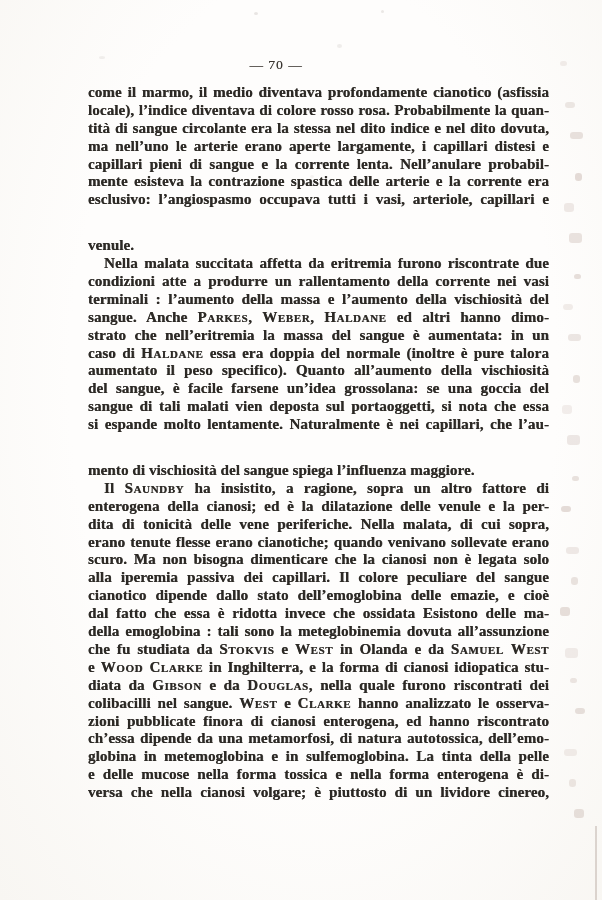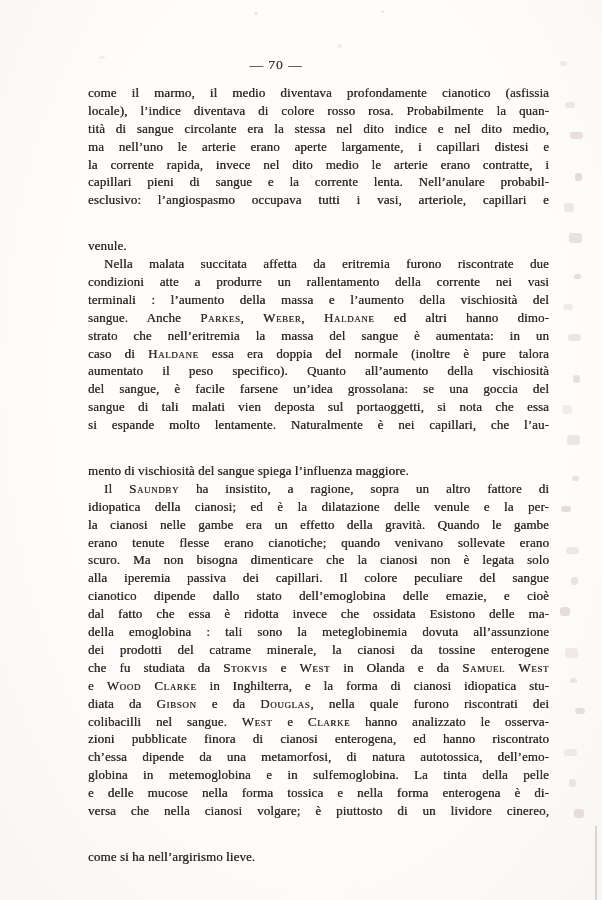--- a/index.html
+++ b/index.html
@@ -22,26 +22,27 @@
     text-shadow:0.3px 0 0 rgba(44,41,37,0.6);
   }
   .text-block{
     position:absolute;
     left:88px;top:84px;width:461px;
   }
   .paragraph{margin:0;padding:0;}
   .line{
     height:17.9px;
     line-height:17.9px;
-    font-size:13px;
+    font-size:15px;
     letter-spacing:0.1px;
     text-align:justify;
     text-align-last:justify;
     text-shadow:0.35px 0 0 rgba(44,41,37,0.75);
     white-space:normal;
+    font-weight:bold;
   }
   .line.para-end{text-align-last:left;margin-top:28px;}
   .line.indent{text-indent:16px;}
   .sc{font-variant:small-caps;letter-spacing:0.6px;}
   .artifact{position:absolute;pointer-events:none;}
   .ghost{background:#8d6a5c;border-radius:3px;filter:blur(0.6px);}
   .speck{background:#8a7d74;border-radius:50%;filter:blur(0.4px);}
   .edge-line{
     position:absolute;
     right:5px;bottom:0;height:74px;width:2px;
@@ -52,61 +53,59 @@
 </head>
 <body>
 
 <div class="page">
   <div class="page-number">— 70 —</div>
 
   <div class="text-block">
       <div class="paragraph">
         <div class="line">come il marmo, il medio diventava profondamente cianotico (asfissia</div>
         <div class="line">locale), l’indice diventava di colore rosso rosa. Probabilmente la quan-</div>
-        <div class="line">tità di sangue circolante era la stessa nel dito indice e nel dito medio,</div>
+        <div class="line">tità di sangue circolante era la stessa nel dito indice e nel dito dovuta,</div>
         <div class="line">ma nell’uno le arterie erano aperte largamente, i capillari distesi e</div>
-        <div class="line">la corrente rapida, invece nel dito medio le arterie erano contratte, i</div>
         <div class="line">capillari pieni di sangue e la corrente lenta. Nell’anulare probabil-</div>
+        <div class="line">mente esisteva la contrazione spastica delle arterie e la corrente era</div>
         <div class="line">esclusivo: l’angiospasmo occupava tutti i vasi, arteriole, capillari e</div>
         <div class="line para-end">venule.</div>
       </div>
       <div class="paragraph">
         <div class="line indent">Nella malata succitata affetta da eritremia furono riscontrate due</div>
         <div class="line">condizioni atte a produrre un rallentamento della corrente nei vasi</div>
         <div class="line">terminali : l’aumento della massa e l’aumento della vischiosità del</div>
         <div class="line">sangue. Anche <span class="sc">Parkes</span>, <span class="sc">Weber</span>, <span class="sc">Haldane</span> ed altri hanno dimo-</div>
         <div class="line">strato che nell’eritremia la massa del sangue è aumentata: in un</div>
         <div class="line">caso di <span class="sc">Haldane</span> essa era doppia del normale (inoltre è pure talora</div>
         <div class="line">aumentato il peso specifico). Quanto all’aumento della vischiosità</div>
         <div class="line">del sangue, è facile farsene un’idea grossolana: se una goccia del</div>
         <div class="line">sangue di tali malati vien deposta sul portaoggetti, si nota che essa</div>
         <div class="line">si espande molto lentamente. Naturalmente è nei capillari, che l’au-</div>
         <div class="line para-end">mento di vischiosità del sangue spiega l’influenza maggiore.</div>
       </div>
       <div class="paragraph">
         <div class="line indent">Il <span class="sc">Saundby</span> ha insistito, a ragione, sopra un altro fattore di</div>
-        <div class="line">idiopatica della cianosi; ed è la dilatazione delle venule e la per-</div>
-        <div class="line">la cianosi nelle gambe era un effetto della gravità. Quando le gambe</div>
+        <div class="line">enterogena della cianosi; ed è la dilatazione delle venule e la per-</div>
+        <div class="line">dita di tonicità delle vene periferiche. Nella malata, di cui sopra,</div>
         <div class="line">erano tenute flesse erano cianotiche; quando venivano sollevate erano</div>
         <div class="line">scuro. Ma non bisogna dimenticare che la cianosi non è legata solo</div>
         <div class="line">alla iperemia passiva dei capillari. Il colore peculiare del sangue</div>
         <div class="line">cianotico dipende dallo stato dell’emoglobina delle emazie, e cioè</div>
         <div class="line">dal fatto che essa è ridotta invece che ossidata  Esistono delle ma-</div>
         <div class="line">della emoglobina : tali sono la meteglobinemia dovuta all’assunzione</div>
-        <div class="line">dei prodotti del catrame minerale, la cianosi da tossine enterogene</div>
         <div class="line">che fu studiata da <span class="sc">Stokvis</span> e <span class="sc">West</span> in Olanda e da <span class="sc">Samuel West</span></div>
         <div class="line">e <span class="sc">Wood Clarke</span> in Inghilterra, e la forma di cianosi idiopatica stu-</div>
         <div class="line">diata da <span class="sc">Gibson</span> e da <span class="sc">Douglas</span>, nella quale furono riscontrati dei</div>
         <div class="line">colibacilli nel sangue. <span class="sc">West</span> e <span class="sc">Clarke</span> hanno analizzato le osserva-</div>
         <div class="line">zioni pubblicate finora di cianosi enterogena, ed hanno riscontrato</div>
         <div class="line">ch’essa dipende da una metamorfosi, di natura autotossica, dell’emo-</div>
         <div class="line">globina in metemoglobina e in sulfemoglobina. La tinta della pelle</div>
         <div class="line">e delle mucose nella forma tossica e nella forma enterogena è di-</div>
         <div class="line">versa che nella cianosi volgare; è piuttosto di un lividore cinereo,</div>
-        <div class="line para-end">come si ha nell’argirismo lieve.</div>
       </div>
     </div>
 
   <div class="edge-line"></div>
 <div class="artifact ghost" style="left: 560px; top: 61px; width: 7px; height: 5px; opacity: 0.1;"></div>
     <div class="artifact ghost" style="left: 565px; top: 102px; width: 10px; height: 6px; opacity: 0.14;"></div>
     <div class="artifact ghost" style="left: 570px; top: 132px; width: 13px; height: 7px; opacity: 0.18;"></div>
     <div class="artifact ghost" style="left: 575px; top: 173px; width: 7px; height: 8px; opacity: 0.22;"></div>
     <div class="artifact ghost" style="left: 564px; top: 203px; width: 10px; height: 9px; opacity: 0.13;"></div>
     <div class="artifact ghost" style="left: 569px; top: 233px; width: 13px; height: 10px; opacity: 0.17;"></div>

